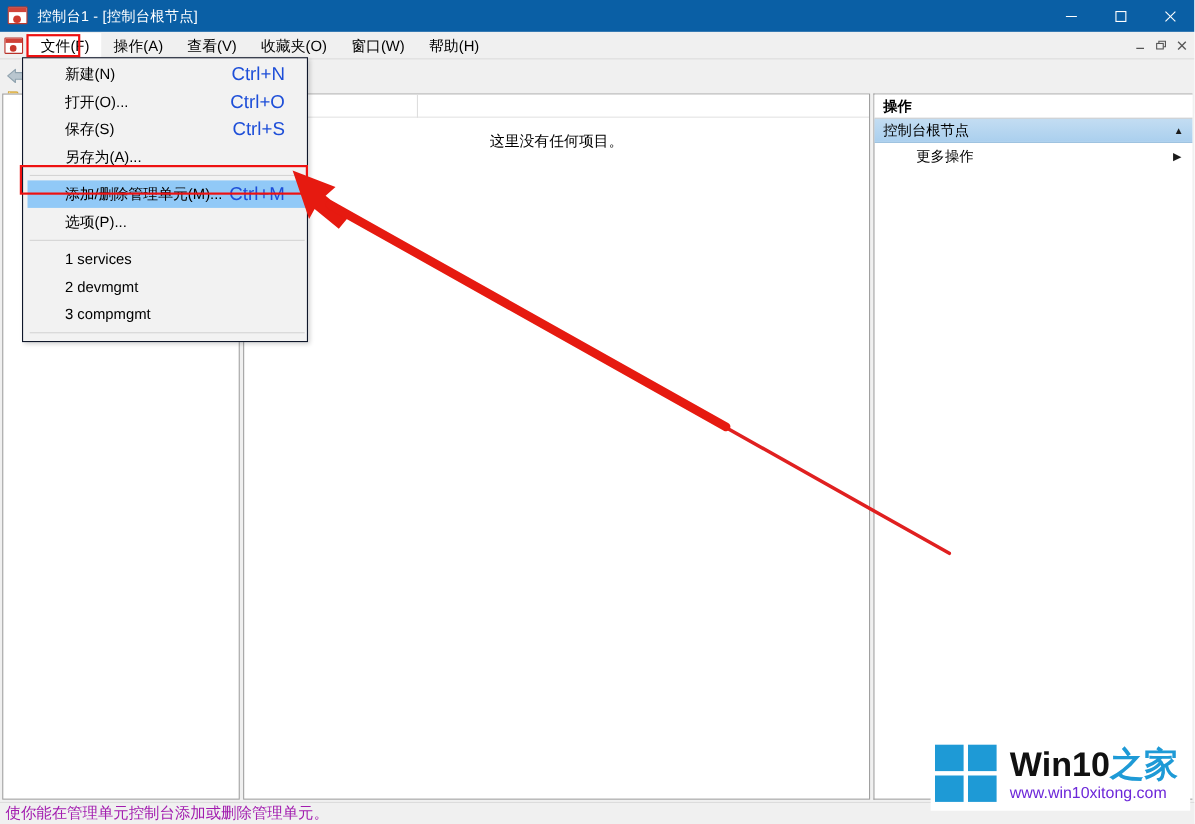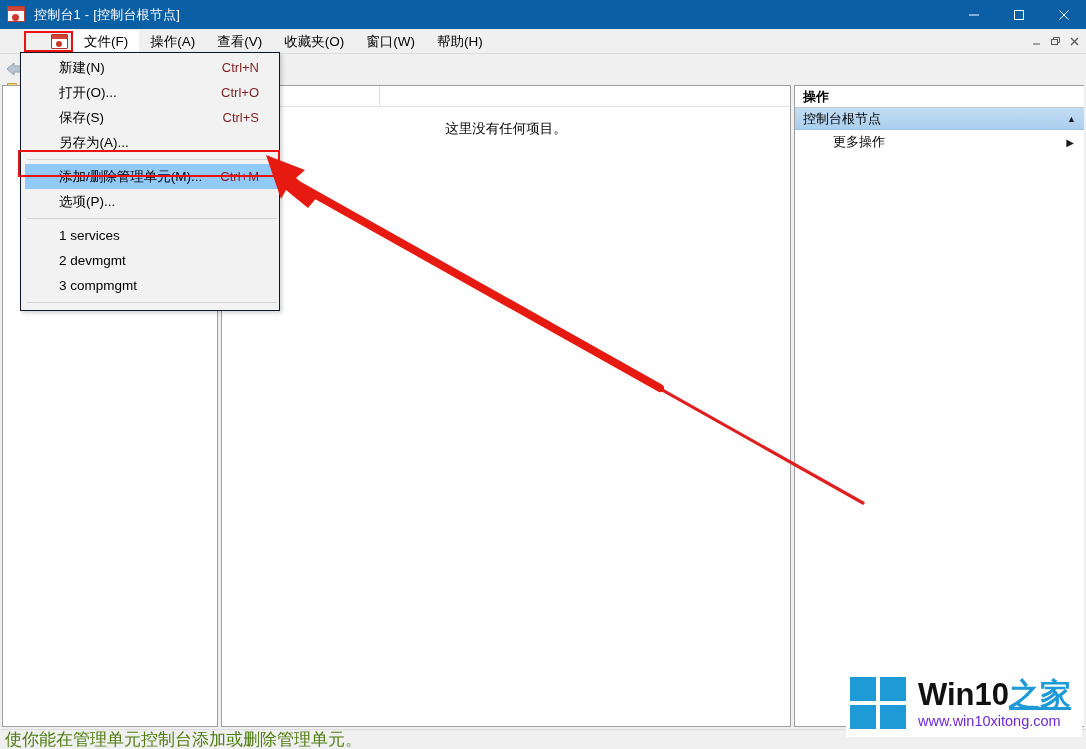--- a/index.html
+++ b/index.html
@@ -77,21 +77,20 @@
 
   
   .menubar {
     position: absolute;
     left: 0; top: 29px;
     width: 1086px; height: 25px;
     background: #f0f0f0;
     border-bottom: 1px solid #dcdcdc;
     display: flex;
     align-items: center;
-    padding-left: 47px;
   }
   .menubar-icon {
     width: 17px; height: 15px;
     margin-left: 4px;
     flex: 0 0 auto;
   }
   .mini-mmc {
     width: 17px; height: 15px;
     background: #ffffff;
     border: 1px solid #b8322a;
@@ -251,22 +250,22 @@
 
   
   .statusbar {
     position: absolute;
     left: 0; top: 729px;
     width: 1086px; height: 20px;
     background: #f0f0f0;
     border-top: 1px solid #dcdcdc;
     display: flex; align-items: center;
     padding-left: 5px;
-    font-size: 17px;
-    color: #4d7c0f;
+    font-size: 14px;
+    color: #a21caf;
   }
 
   
   .dropdown {
     position: absolute;
     left: 20px; top: 52px;
     width: 260px;
     background: #f2f2f2;
     border: 1px solid #0f172a;
     box-shadow: 2px 2px 4px rgba(0,0,0,0.18);
@@ -278,22 +277,22 @@
     display: flex; align-items: center;
     font-size: 13.5px;
     color: #000;
     padding-left: 34px;
     padding-right: 16px;
     position: relative;
   }
   .dd-item .accel {
     position: absolute;
     right: 20px;
-    font-size: 13px;
-    color: #7f1d1d;
+    font-size: 17px;
+    color: #1d4ed8;
   }
   .dd-item.highlight {
     background: #91c9f7;
   }
   .dd-sep {
     height: 1px;
     background: #d4d4d4;
     margin: 4px 2px 4px 2px;
   }
   .dd-item.recent { padding-left: 34px; }
@@ -344,21 +343,21 @@
   }
   .wm-logo span { background: #1e9ad6; display: block; }
   .wm-text { margin-left: 12px; }
   .wm-title {
     font-size: 31px;
     font-weight: bold;
     line-height: 34px;
     white-space: nowrap;
   }
   .wm-title .dark { color: #111111; }
-  .wm-title .blue { color: #1e9ad6; text-decoration: underline; }
+  .wm-title .blue { color: #1e9ad6; }
   .wm-url {
     font-size: 14.5px;
     color: #6d28d9;
     margin-top: 1px;
     white-space: nowrap;
   }
 </style>
 </head>
 <body>
 

